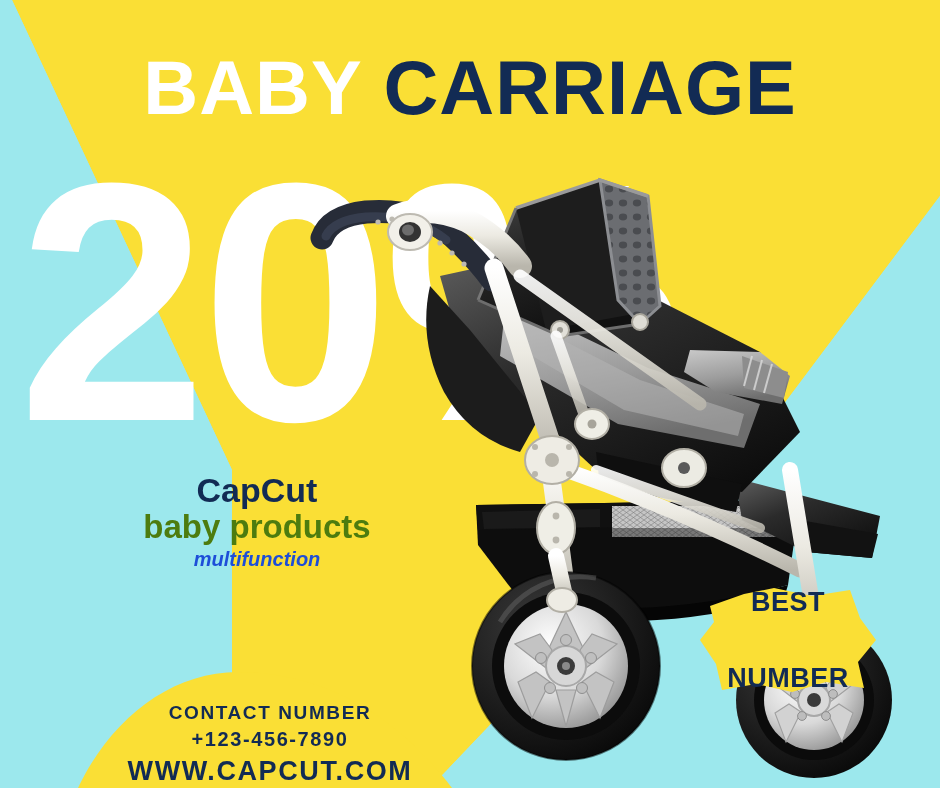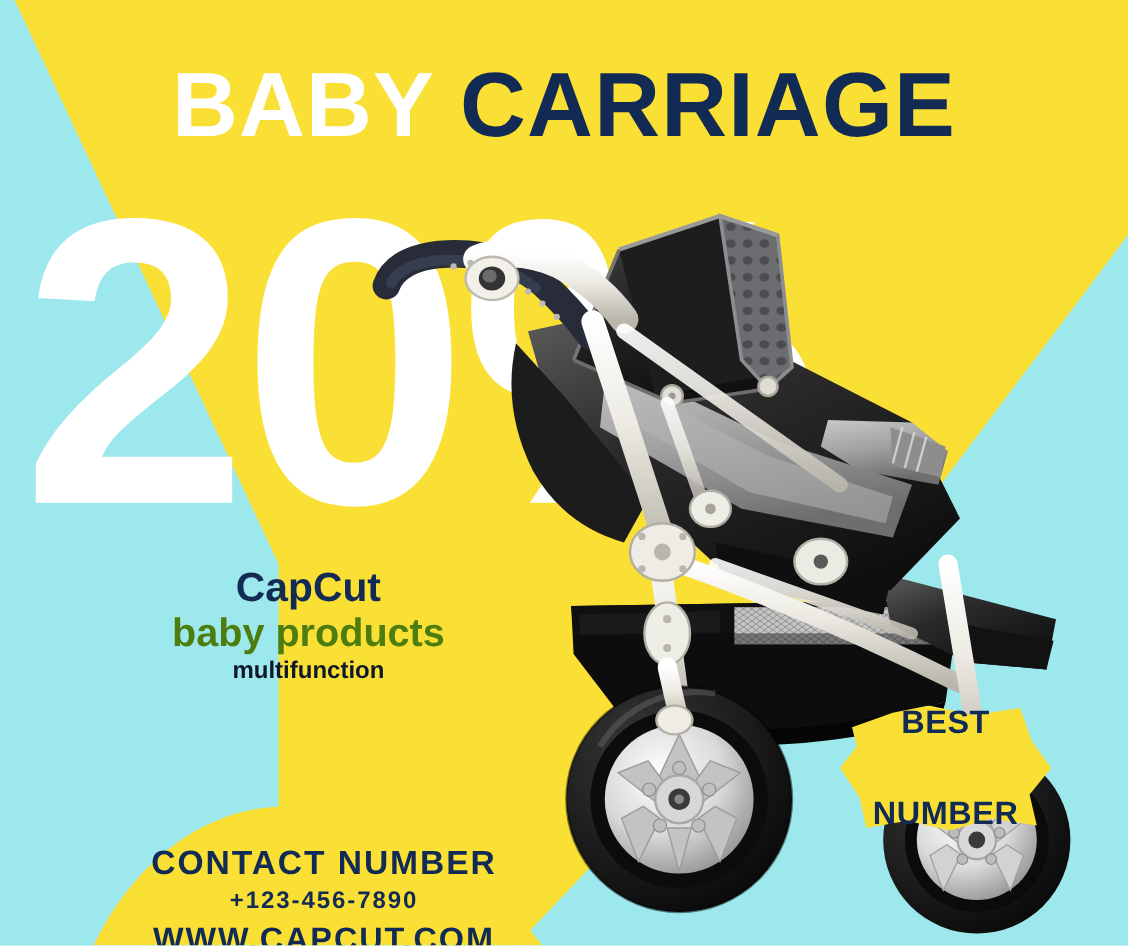--- a/index.html
+++ b/index.html
@@ -25,37 +25,37 @@
   #pct{
     left:18px;top:132px;
     font-size:340px;font-weight:900;color:#ffffff;
     line-height:1;letter-spacing:-6px;
   }
 
   
   #brand{left:92px;top:472px;width:330px;text-align:center;}
   #brand .b1{font-size:34px;font-weight:900;color:#122b54;line-height:1.08;}
   #brand .b2{font-size:33px;font-weight:900;color:#4d7c0f;line-height:1.12;}
-  #brand .b3{font-size:20px;font-weight:900;color:#0f172a;line-height:1.3;}
+  #brand .b3{font-size:20px;font-weight:900;color:#1d4ed8;line-height:1.3;font-style:italic;}
 
   
   #badge{position:absolute;left:700px;top:588px;width:176px;height:104px;}
   #badge .lbl{
     position:absolute;inset:0;display:flex;flex-direction:column;
     align-items:center;justify-content:space-between;
     font-size:27px;font-weight:900;color:#122b54;line-height:1.05;
     letter-spacing:.5px;
   }
 
   
   #contact{
     left:60px;top:700px;width:420px;text-align:center;color:#122b54;
     font-weight:700;letter-spacing:1.6px;
   }
-  #contact .c1{font-size:28px;line-height:1.35;}
+  #contact .c1{font-size:19px;line-height:1.35;}
   #contact .c2{font-size:20px;line-height:1.35;}
   #contact .c3{font-size:27px;line-height:1.35;}
 </style>
 </head>
 <body>
 
 <div id="poster">
 
   <svg class="layer" viewBox="0 0 940 788" width="940" height="788">
 

